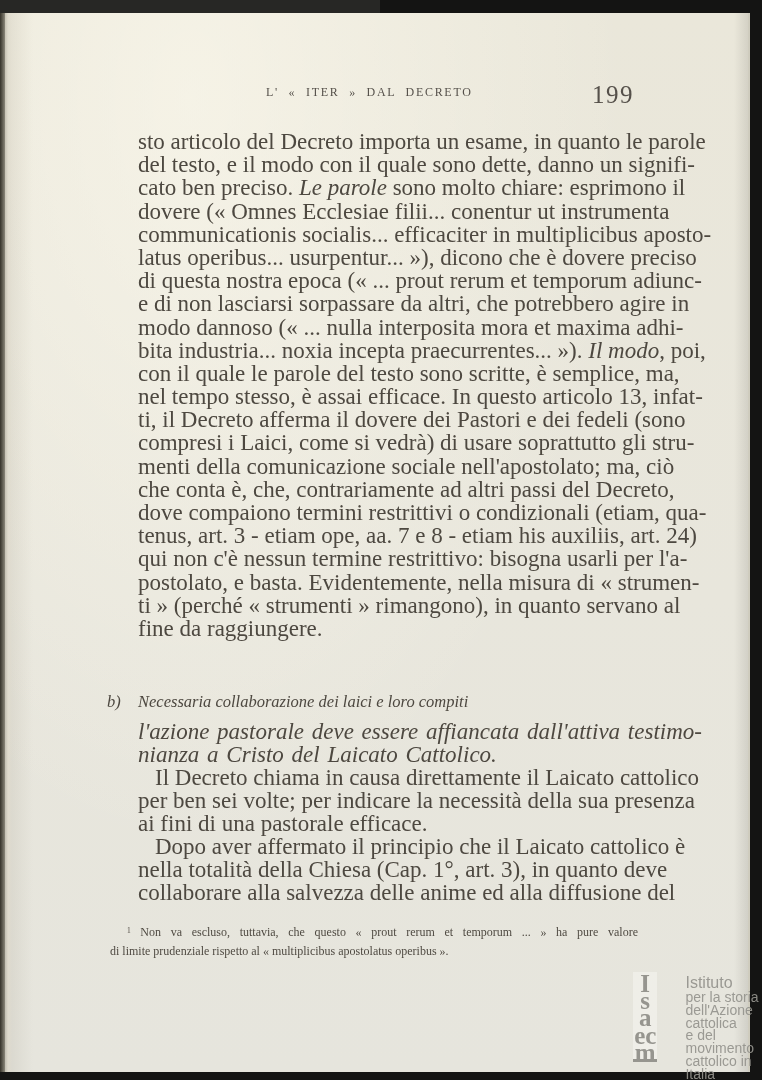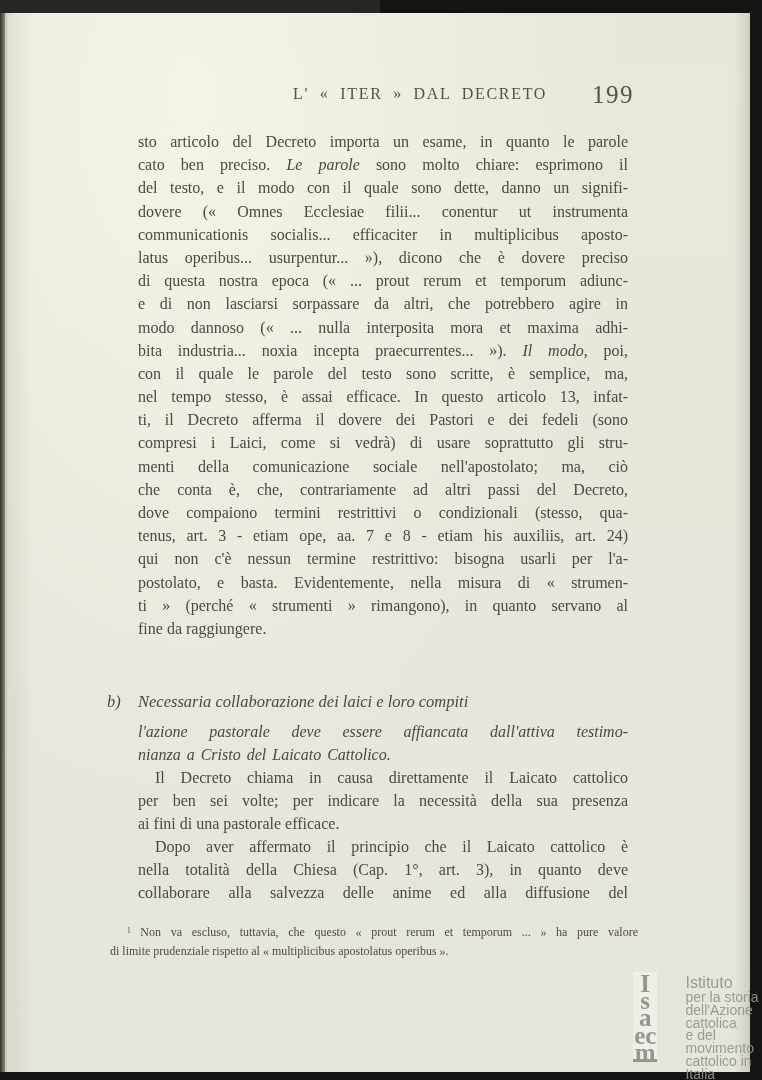--- a/index.html
+++ b/index.html
@@ -11,26 +11,26 @@
   .book-page{position:absolute;left:5px;top:13px;right:12px;bottom:8px;
        background:
         linear-gradient(90deg, rgba(164,158,142,.55) 0, rgba(222,217,203,.9) 3px, rgba(120,110,90,.10) 7px, rgba(120,110,90,0) 28px),
         linear-gradient(270deg, rgba(120,118,110,.22) 0, rgba(120,118,110,0) 16px),
         radial-gradient(ellipse at 25% 8%, rgba(255,252,240,.55), rgba(255,252,240,0) 55%),
         linear-gradient(180deg,#eae7da 0,#e8e6dc 55%,#e6e5dd 100%);
        box-shadow: inset -2px 0 0 #cfccbe;}
   .textlayer{position:absolute;left:0;top:0;width:762px;height:1080px;color:#4d4840;}
 
   
-  .h-title{position:absolute;left:293px;top:85px;font-size:16px;letter-spacing:1.7px;
+  .h-title{position:absolute;left:266px;top:85px;font-size:12px;letter-spacing:1.7px;
            word-spacing:5px;color:#55504a;}
   .h-num{position:absolute;left:592px;top:81px;font-size:25px;letter-spacing:1.5px;color:#55504a;}
 
   
-  .block{position:absolute;left:138px;width:490px;font-size:16px;line-height:23.2px;}
+  .block{position:absolute;left:138px;width:490px;font-size:23px;line-height:23.2px;}
   .line{height:23.2px;text-align:justify;text-align-last:justify;text-justify:inter-word;
         white-space:nowrap;}
   .line.nj{text-align-last:left;}
   .line.ind{text-indent:17px;}
   .it{font-style:italic;}
   .sup{font-size:.62em;vertical-align:.45em;line-height:0;}
 
   #para1{top:130px;}
   #secb{top:690px;font-style:italic;font-size:16.5px;line-height:23.2px;}
   #secb .sec-label{position:absolute;left:-31px;top:0;}
@@ -63,36 +63,36 @@
   <div class="spine-edge"></div>
   <div class="book-page"></div>
 
   <div class="textlayer">
 
     <div class="h-title">L' « ITER » DAL DECRETO</div>
     <div class="h-num">199</div>
 
     <div id="para1" class="block">
         <div class="line"><span>sto articolo del Decreto importa un esame, in quanto le parole</span></div>
+        <div class="line"><span>del testo, e il modo con il quale sono dette, danno un signifi-</span></div>
         <div class="line"><span>cato ben preciso. </span><span class="it">Le parole</span><span> sono molto chiare: esprimono il</span></div>
-        <div class="line"><span>del testo, e il modo con il quale sono dette, danno un signifi-</span></div>
         <div class="line"><span>dovere (« Omnes Ecclesiae filii... conentur ut instrumenta</span></div>
         <div class="line"><span>communicationis socialis... efficaciter in multiplicibus aposto-</span></div>
         <div class="line"><span>latus operibus... usurpentur... »), dicono che è dovere preciso</span></div>
         <div class="line"><span>di questa nostra epoca (« ... prout rerum et temporum adiunc-</span></div>
         <div class="line"><span>e di non lasciarsi sorpassare da altri, che potrebbero agire in</span></div>
         <div class="line"><span>modo dannoso (« ... nulla interposita mora et maxima adhi-</span></div>
         <div class="line"><span>bita industria... noxia incepta praecurrentes... »). </span><span class="it">Il modo</span><span>, poi,</span></div>
         <div class="line"><span>con il quale le parole del testo sono scritte, è semplice, ma,</span></div>
         <div class="line"><span>nel tempo stesso, è assai efficace. In questo articolo 13, infat-</span></div>
         <div class="line"><span>ti, il Decreto afferma il dovere dei Pastori e dei fedeli (sono</span></div>
         <div class="line"><span>compresi i Laici, come si vedrà) di usare soprattutto gli stru-</span></div>
         <div class="line"><span>menti della comunicazione sociale nell'apostolato; ma, ciò</span></div>
         <div class="line"><span>che conta è, che, contrariamente ad altri passi del Decreto,</span></div>
-        <div class="line"><span>dove compaiono termini restrittivi o condizionali (stesso, qua-</span></div>
+        <div class="line"><span>dove compaiono termini restrittivi o condizionali (etiam, qua-</span></div>
         <div class="line"><span>tenus, art. 3 - etiam ope, aa. 7 e 8 - etiam his auxiliis, art. 24)</span></div>
         <div class="line"><span>qui non c'è nessun termine restrittivo: bisogna usarli per l'a-</span></div>
         <div class="line"><span>postolato, e basta. Evidentemente, nella misura di « strumen-</span></div>
         <div class="line"><span>ti » (perché « strumenti » rimangono), in quanto servano al</span></div>
         <div class="line nj"><span>fine da raggiungere.</span></div>
       </div>
 
     <div id="secb" class="block">
       <span class="sec-label">b)</span>
       <span>Necessaria collaborazione dei laici e loro compiti</span>

